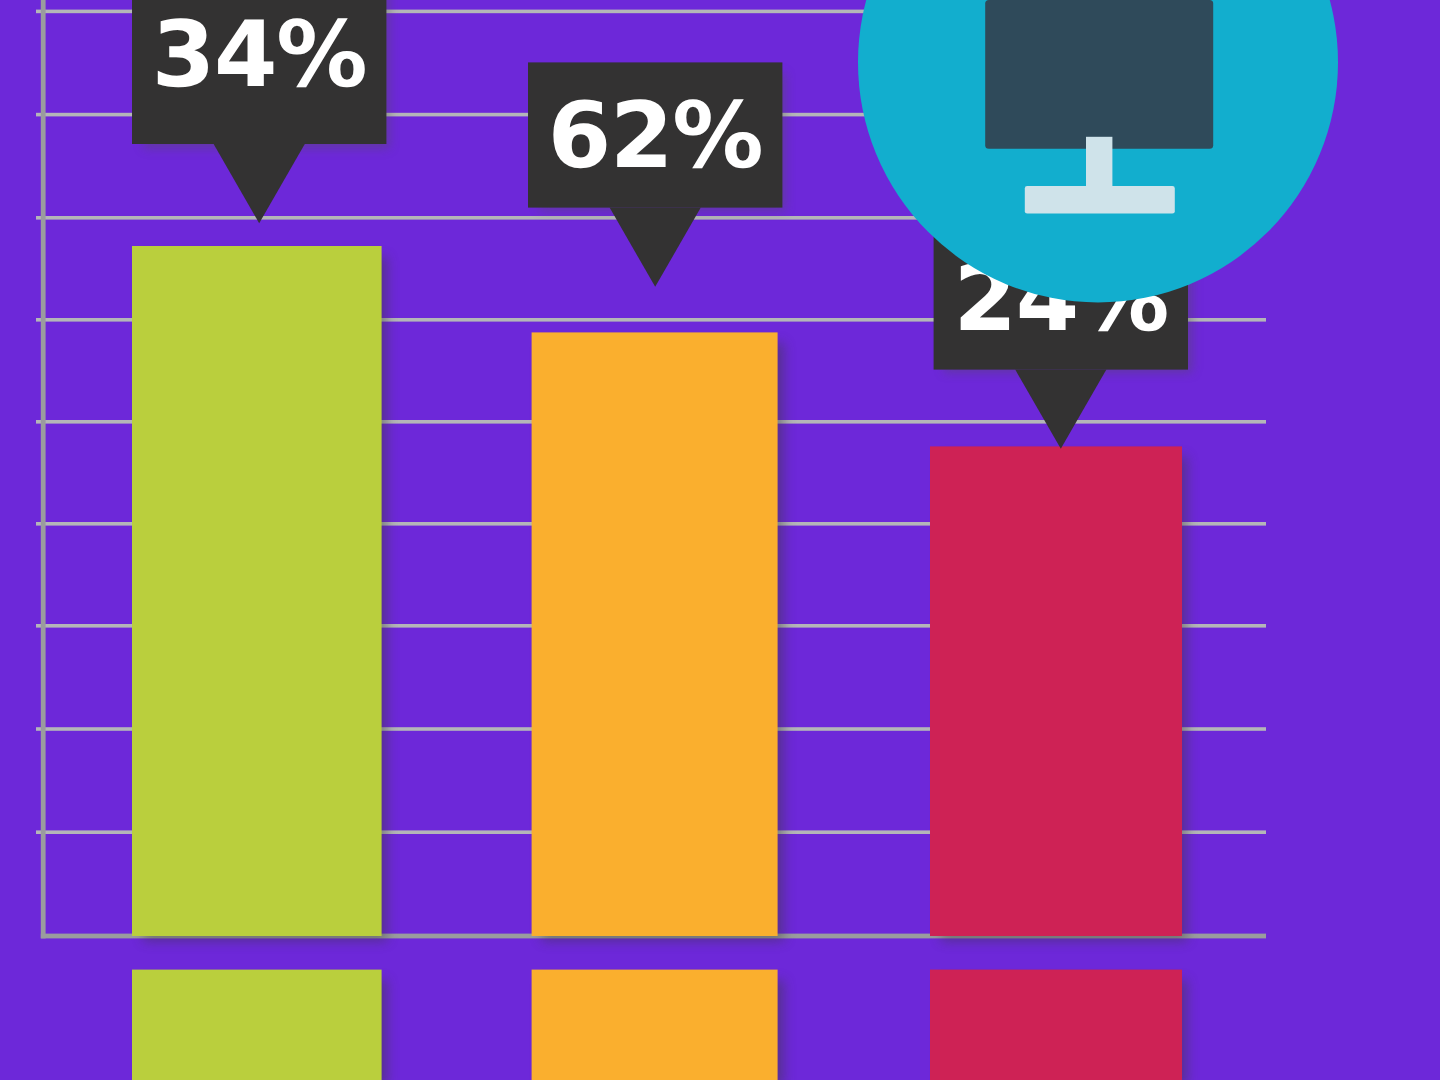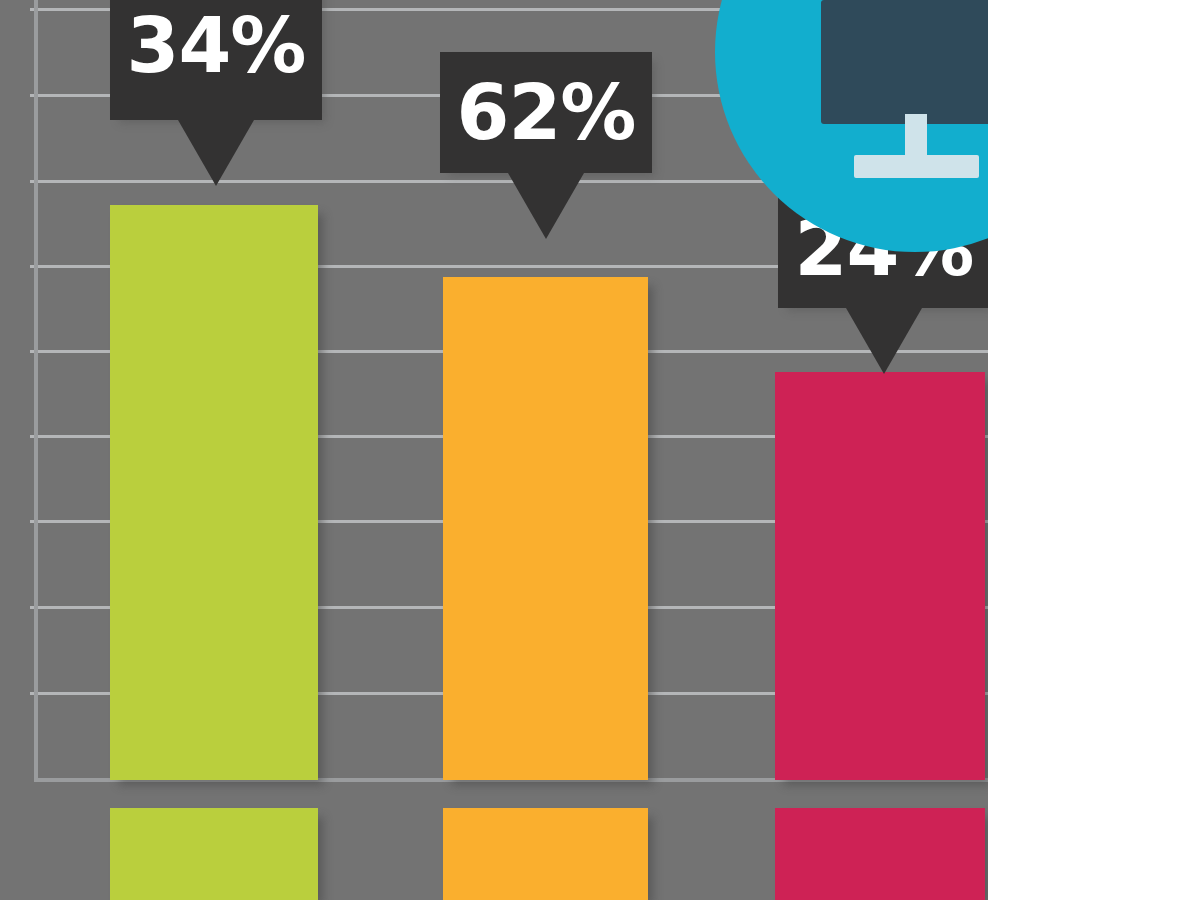--- a/index.html
+++ b/index.html
@@ -6,23 +6,23 @@
   html, body {
     margin: 0;
     padding: 0;
     background: #ffffff;
   }
   body {
     font-family: "Liberation Sans", sans-serif;
   }
   #stage {
     position: relative;
-    width: 988px;
+    width: 1200px;
     height: 900px;
-    background: #737373;
+    background: #6d28d9;
     overflow: hidden;
   }
 
   
   .plot {
     position: absolute;
     left: 0;
     top: 0;
     width: 1200px;
     height: 900px;

